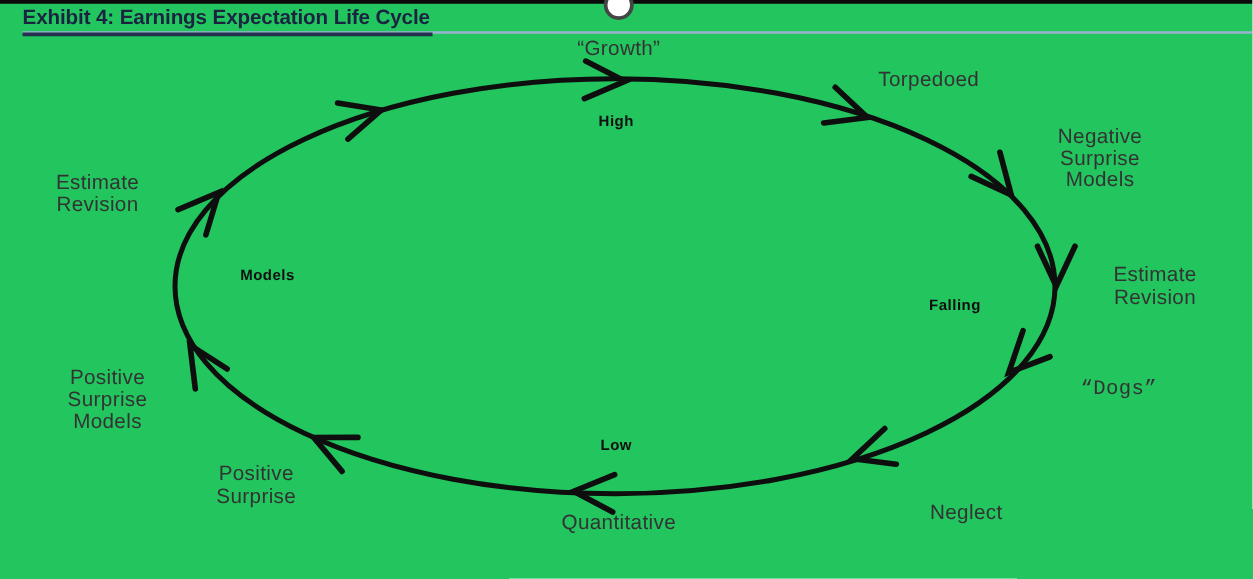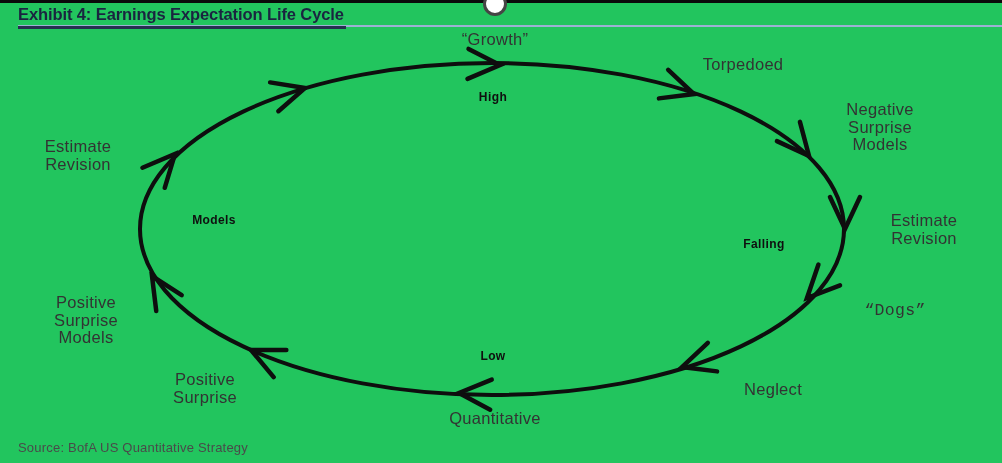--- a/index.html
+++ b/index.html
@@ -91,30 +91,29 @@
   </svg>
 
   <div class="label" style="left:495px; top:31px;text-align:right;">“Growth”</div>
   <div class="label" style="left:743px; top:56px;">Torpedoed</div>
   <div class="label" style="left:880px; top:101px;">Negative
 Surprise
 Models</div>
   <div class="label" style="left:924px; top:212px;">Estimate
 Revision</div>
   <div class="label" style="left:895px; top:302px;font-family:Liberation Mono, monospace;">“Dogs”</div>
-  <div class="label" style="left:773px; top:381px;">Neglect</div>
+  <div class="label" style="left:773px; top:402px;">Neglect</div>
   <div class="label" style="left:495px; top:410px;">Quantitative</div>
   <div class="label" style="left:205px; top:371px;">Positive
 Surprise</div>
   <div class="label" style="left:86px;  top:294px;">Positive
 Surprise
 Models</div>
   <div class="label" style="left:78px;  top:138px;">Estimate
 Revision</div>
 
   <div class="label stage-label" style="left:493px; top:91px;">High</div>
   <div class="label stage-label" style="left:764px; top:214px;margin-top:24px;">Falling</div>
   <div class="label stage-label" style="left:493px; top:350px;">Low</div>
   <div class="label stage-label" style="left:214px; top:214px;">Models</div>
 
-  <div class="source">Source: BofA US Quantitative Strategy</div>
 
 </div>
 
 </body></html>

